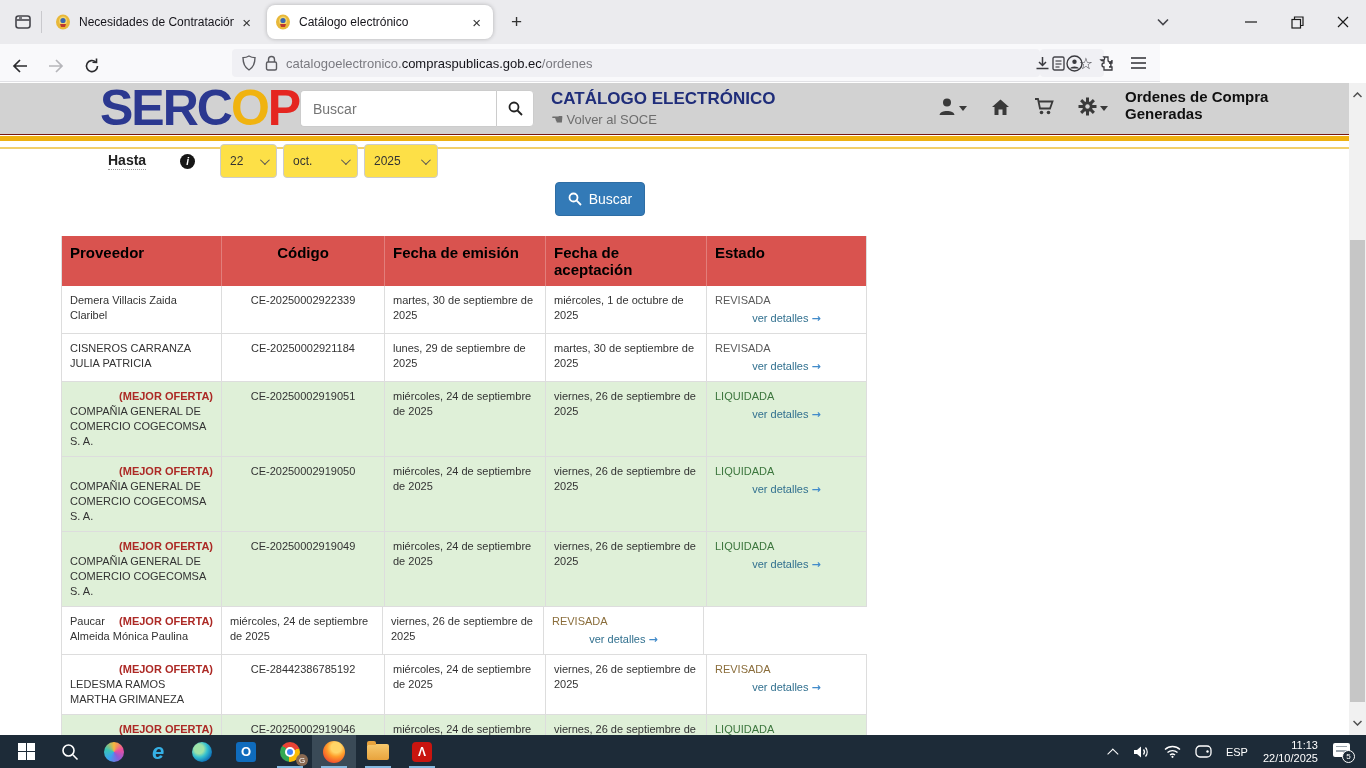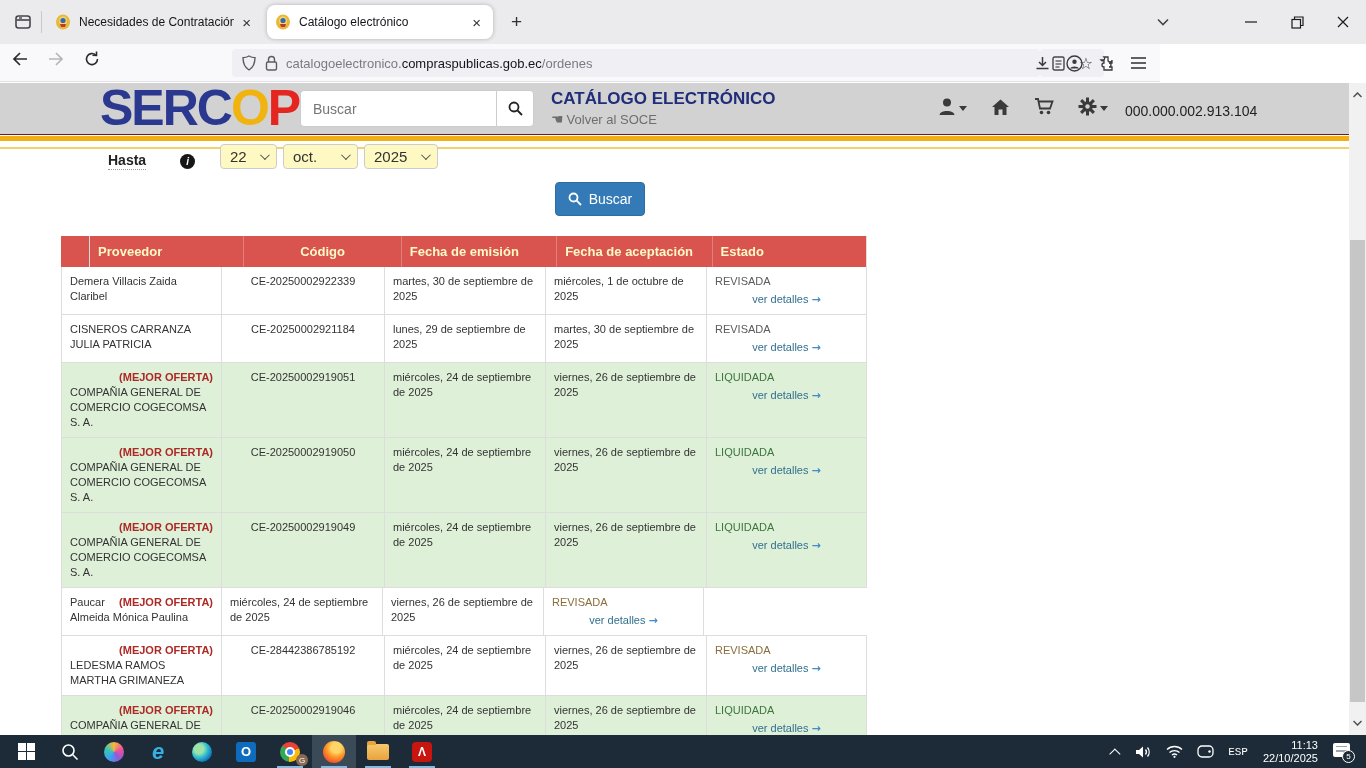--- a/index.html
+++ b/index.html
@@ -14,21 +14,21 @@
   .tab.active { background:#fff; width:226px; box-shadow:0 0 4px rgba(0,0,0,.25); }
   .tab .favicon { width:16px; height:16px; margin-right:8px; flex:none; }
   .tab .tlabel { font-size:12px; white-space:nowrap; overflow:hidden; flex:1; }
   .tab .tclose { font-size:15px; color:#333; padding:0 4px; margin-left:4px; }
   .newtab { font-size:19px; color:#333; padding:2px 10px; margin-left:6px; }
   .tabbar-right { position:absolute; right:0; top:0; height:44px; display:flex; align-items:center; }
   .winbtn { width:46px; height:44px; display:flex; align-items:center; justify-content:center; }
   .tablist-btn { width:34px; height:34px; display:flex; align-items:center; justify-content:center; margin-right:48px; }
 
   
-  .navbar { position:absolute; top:44px; left:0; width:1160px; height:38px; background:#f9f9fb; border-bottom:1px solid #e1e1e5; display:flex; align-items:flex-start; }
+  .navbar { position:absolute; top:44px; left:0; width:1160px; height:38px; background:#f9f9fb; border-bottom:1px solid #e1e1e5; display:flex; align-items:flex-end; }
   .navbtn { width:32px; height:30px; display:flex; align-items:center; justify-content:center; margin-left:4px; border-radius:4px; }
   .urlbar { position:absolute; left:232px; top:5px; width:808px; height:28px; background:#f0f0f4; border-radius:4px; display:flex; align-items:center; padding:0 10px; }
   .urltext { font-size:13px; color:#7a7a80; margin-left:8px; white-space:nowrap; }
   .urltext .host { color:#15141a; }
   .pagebtns { position:absolute; left:1040px; top:5px; height:28px; background:#f0f0f4; border-radius:4px; display:flex; align-items:center; padding:0 4px; }
   .pagebtns .pb { width:28px; height:24px; display:flex; align-items:center; justify-content:center; }
   .nav-right { position:absolute; right:6px; top:4px; display:flex; align-items:center; }
   .nav-right .pb { width:32px; height:30px; display:flex; align-items:center; justify-content:center; }
   .star-glyph { font-size:16px; color:#45454b; font-family:"DejaVu Sans",sans-serif; }
 
@@ -54,27 +54,27 @@
   .pagescroll { position:absolute; top:83px; right:0; width:17px; height:652px; background:#f1f1f1; }
   .ps-arrow { position:absolute; left:0; width:17px; height:16px; display:flex; align-items:center; justify-content:center; }
   .ps-thumb { position:absolute; left:1px; width:15px; background:#c6c6c6; }
 
   
   .content { position:absolute; top:141px; left:0; width:1349px; height:594px; background:#fff; overflow:hidden; }
   .gold-thin { position:absolute; top:6px; left:0; width:100%; height:2px; background:#f2d06b; }
   .hasta-row { position:absolute; top:11px; left:108px; display:flex; align-items:center;gap:29px; }
   .hasta-label { font-size:14px; font-weight:bold; color:#222; border-bottom:1px dotted #999; padding-bottom:1px; }
   .info-dot { width:15px; height:15px; border-radius:50%; background:#161616; color:#fff; font-size:10px; font-weight:bold; font-style:italic; display:inline-flex; align-items:center; justify-content:center; margin-left:5px; }
-  .dselect { position:absolute; top:3px; height:25px; border:1px solid #ccc; border-radius:4px; background:#fef9c3; display:flex; align-items:center; justify-content:space-between; padding:0 9px; font-size:15px; color:#333; }
+  .dselect { position:absolute; top:3px; height:34px; border:1px solid #ccc; border-radius:4px; background:#fde047; display:flex; align-items:center; justify-content:space-between; padding:0 9px; font-size:12px; color:#333; }
   .dsel-caret { width:7px; height:7px; border-right:1.6px solid #555; border-bottom:1.6px solid #555; transform:rotate(45deg) translateY(-2px); margin-left:10px; }
   .buscar-btn { position:absolute; top:41px; left:555px; width:90px; height:34px; background:#337ab7; border:1px solid #2e6da4; border-radius:4px; color:#fff; font-size:14px; display:flex; align-items:center; justify-content:center; gap:7px; }
 
   
   .otable { position:absolute; top:95px; left:61px; width:806px; font-size:11px; color:#333; }
-  .thead { display:flex; background:#d9534f; color:#fef9c3; font-weight:bold; font-size:13px;padding-left:28px; }
+  .thead { display:flex; background:#d9534f; color:#000000; font-weight:bold; font-size:15px; }
   .thead .th { padding:8px 8px; border-right:1px solid rgba(255,255,255,.25); }
   .thead .th:last-child { border-right:none; }
   .trow { display:flex; border-bottom:1px solid #ddd; background:#fff; }
   .trow.green { background:#dff0d8; }
   .trow .td { padding:7px 8px; border-right:1px solid #ddd; line-height:15px; }
   .otable .c1 { width:161px; border-left:1px solid #ddd; }
   .otable .c2 { width:163px;text-align:center; }
   .otable .c3 { width:161px; }
   .otable .c4 { width:161px; }
   .otable .c5 { width:160px; border-right:1px solid #ddd !important; }
@@ -96,21 +96,21 @@
   .outlook-ic { width:20px; height:20px; border-radius:3px; background:#0f6cbd; color:#fff; font-size:13px; font-weight:bold; display:flex; align-items:center; justify-content:center; }
   .chrome-ic { position:relative; width:20px; height:20px; border-radius:50%; background:conic-gradient(from -50deg, #ea4335 0 33%, #fbbc05 0 66%, #34a853 0 100%); }
   .chrome-ic::after { content:""; position:absolute; left:5px; top:5px; width:10px; height:10px; border-radius:50%; background:#4285f4; border:2px solid #fff; box-sizing:border-box; }
   .gbadge { position:absolute; right:4px; bottom:2px; width:12px; height:12px; border-radius:50%; background:#8a6a52; color:#fff; font-size:8px; display:flex; align-items:center; justify-content:center; }
   .firefox-ic { width:22px; height:22px; border-radius:50%; background:radial-gradient(circle at 60% 30%, #ffd567 0 25%, #ff9d2a 45%, #f4562c 75%, #b5007f 100%); }
   .folder-ic { position:relative; width:22px; height:16px; background:linear-gradient(#f7c96d,#e8a33d); border-radius:2px; }
   .folder-ic::before { content:""; position:absolute; top:-3px; left:0; width:9px; height:4px; background:#e8a33d; border-radius:2px 2px 0 0; }
   .acrobat-ic { width:20px; height:20px; border-radius:4px; background:#c9150f; color:#fff; font-size:12px; font-weight:bold; display:flex; align-items:center; justify-content:center; }
   .tray { position:absolute; right:8px; top:0; height:33px; display:flex; align-items:center; gap:4px; color:#fff; }
   .tray-it { height:33px; display:flex; align-items:center; justify-content:center; padding:0 5px; }
-  .tray-lang { font-size:11px;font-family:Liberation Mono, monospace; }
+  .tray-lang { font-size:11px; }
   .tray-clock { font-size:11px; text-align:right; line-height:13px; padding:0 6px; }
   .tray-chev { width:8px; height:8px; border-left:1.5px solid #fff; border-top:1.5px solid #fff; transform:rotate(45deg) translateY(3px); }
   .notif { position:relative; width:20px; height:18px; }
   .notif .bubble { position:absolute; left:0; top:0; width:17px; height:14px; background:#fff; border-radius:2px; }
   .notif .bubble i { display:block; height:1.5px; background:#9aa4ad; margin:3px 3px 0 3px; }
   .notif .nbadge { position:absolute; right:-2px; bottom:-2px; width:13px; height:13px; border-radius:50%; background:#1d2b38; border:1px solid #fff; color:#fff; font-size:8px; display:flex; align-items:center; justify-content:center; }
 
   svg { display:block; }
 </style>
 </head>
@@ -292,20 +292,21 @@
             <rect x="8" y="0.5" width="3" height="18" transform="rotate(-45 9.5 9.5)"></rect>
             <circle cx="9.5" cy="9.5" r="5.2"></circle>
           </g>
           <circle cx="9.5" cy="9.5" r="2.2" fill="#d2d2d2"></circle>
         </svg>
       <div class="caret"></div>
     </div>
   </div>
 
   <div class="horders">
+    <div class="ol1">Ordenes de Compra Generadas</div>
     <div class="ol2">000.000.002.913.104</div>
   </div>
 </div>
 <div class="goldbar"></div>
 
 <div class="pagescroll">
   <div class="ps-arrow" style="top:4px">
     <svg width="9" height="6" viewBox="0 0 9 6">
         <path d="M0.5 5 L4.5 1 L8.5 5" fill="none" stroke="#505050" stroke-width="1.5"></path>
       </svg>

